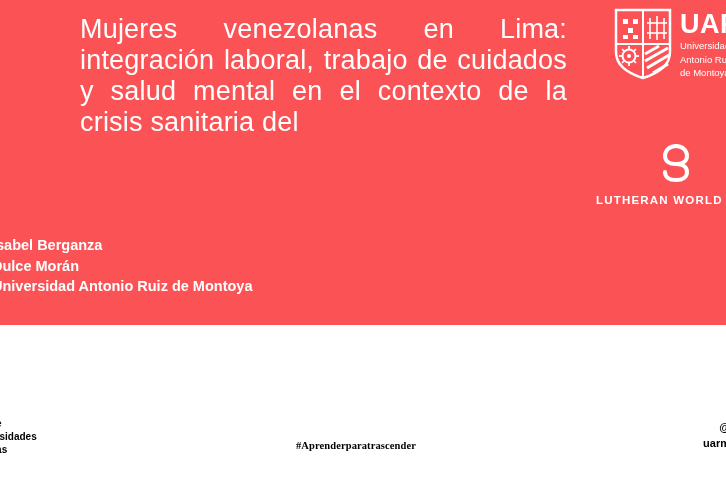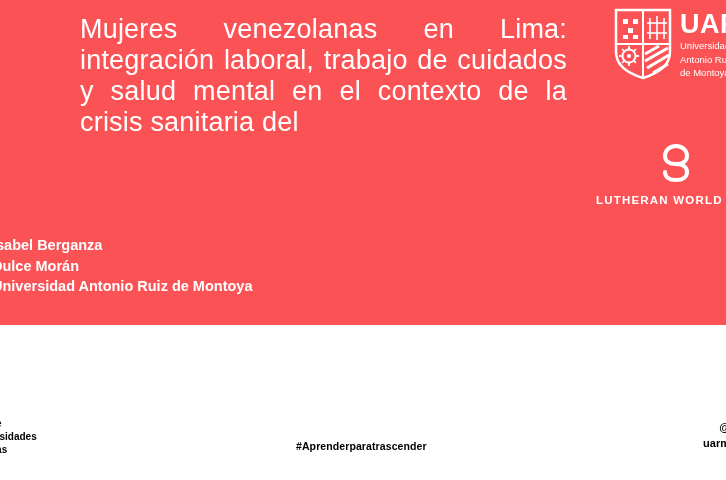--- a/index.html
+++ b/index.html
@@ -141,20 +141,21 @@
 
   .footer-center {
     position: absolute;
     left: 296px;
     top: 115px;
     color: #000000;
     font-size: 10.5px;
     font-weight: bold;
     letter-spacing: 0.1px;
     white-space: nowrap;
+    font-family: Liberation Serif, serif;
   }
 
   .footer-right {
     position: absolute;
     right: -4px;
     top: 94px;
     width: 120px;
     text-align: right;
     color: #000000;
   }

